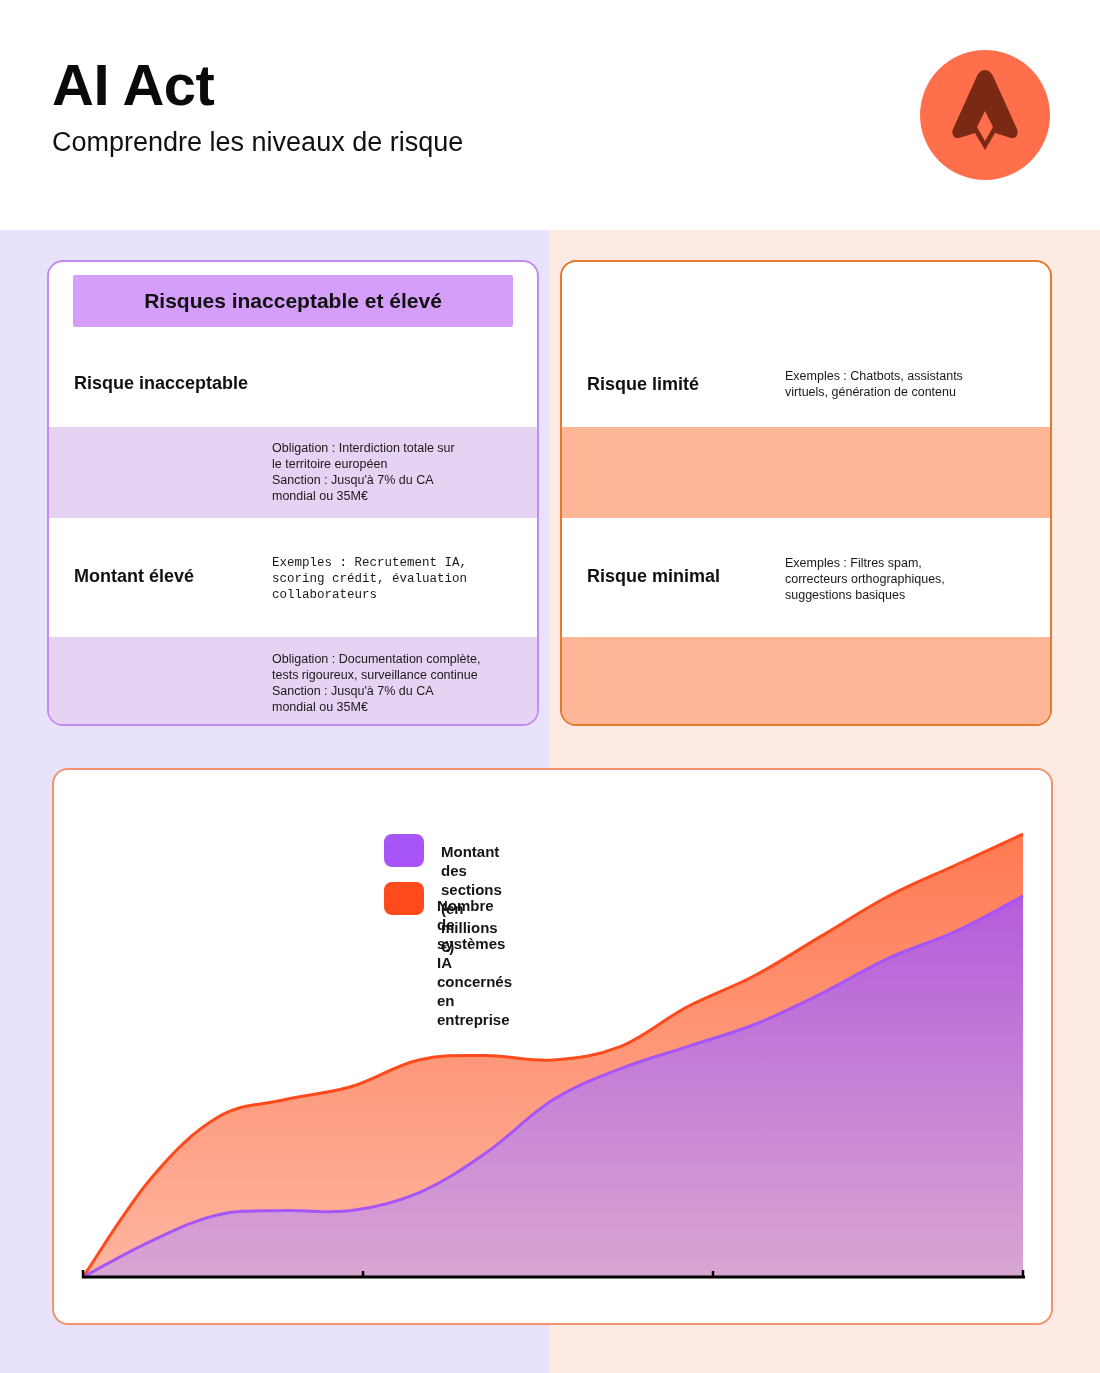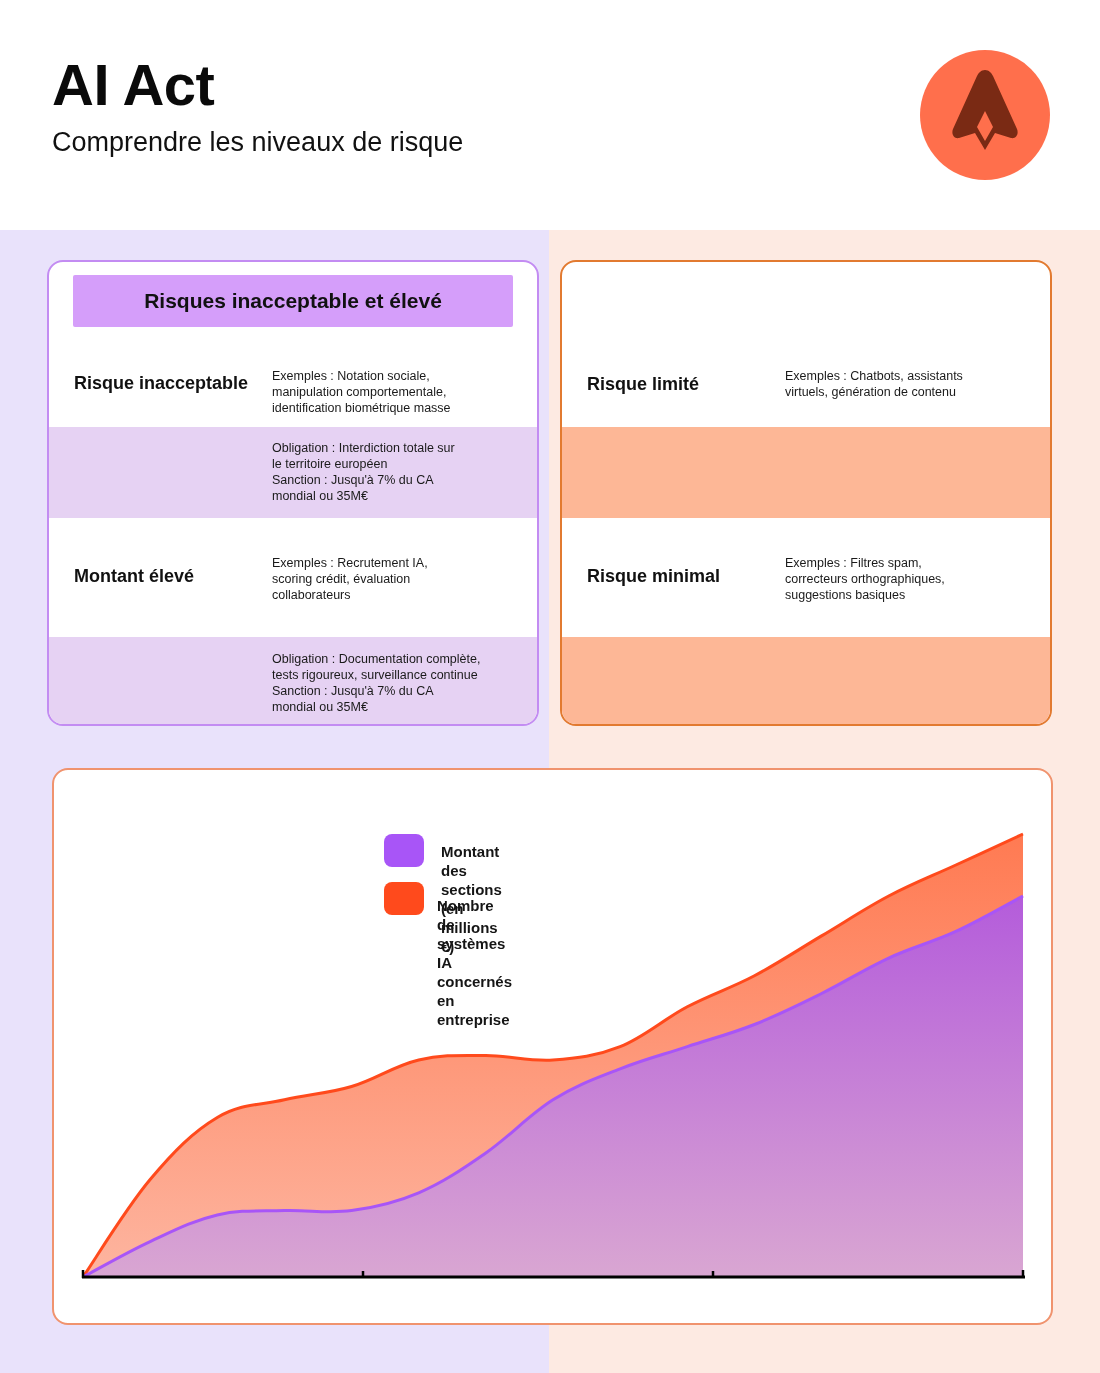--- a/index.html
+++ b/index.html
@@ -53,33 +53,30 @@
   </div>
 </div>
 
 <div class="bg-left"></div>
 <div class="bg-right"></div>
 
 <div class="card left">
   <div class="pill">Risques inacceptable et élevé</div>
   <div class="row white" style="top:78px;height:87px;">
     <div class="label" style="top:33px;">Risque inacceptable</div>
-    <div class="desc" style="top:28px;">Exemples : Notation sociale,
-manipulation comportementale,
-identification biométrique masse</div>
   </div>
   <div class="row tint" style="top:165px;height:91px;">
     <div class="desc" style="top:13px;">Obligation : Interdiction totale sur
 le territoire européen
 Sanction : Jusqu'à 7% du CA
 mondial ou 35M€</div>
   </div>
   <div class="row white" style="top:256px;height:119px;">
     <div class="label" style="top:48px;">Montant élevé</div>
-    <div class="desc" style="top:37px;">Exemples : Recrutement IA,
+    <div class="desc" style="top:37px;font-family:Liberation Mono, monospace;">Exemples : Recrutement IA,
 scoring crédit, évaluation
 collaborateurs</div>
   </div>
   <div class="row tint" style="top:375px;height:91px;">
     <div class="desc" style="top:14px;">Obligation : Documentation complète,
 tests rigoureux, surveillance continue
 Sanction : Jusqu'à 7% du CA
 mondial ou 35M€</div>
   </div>
 </div>

